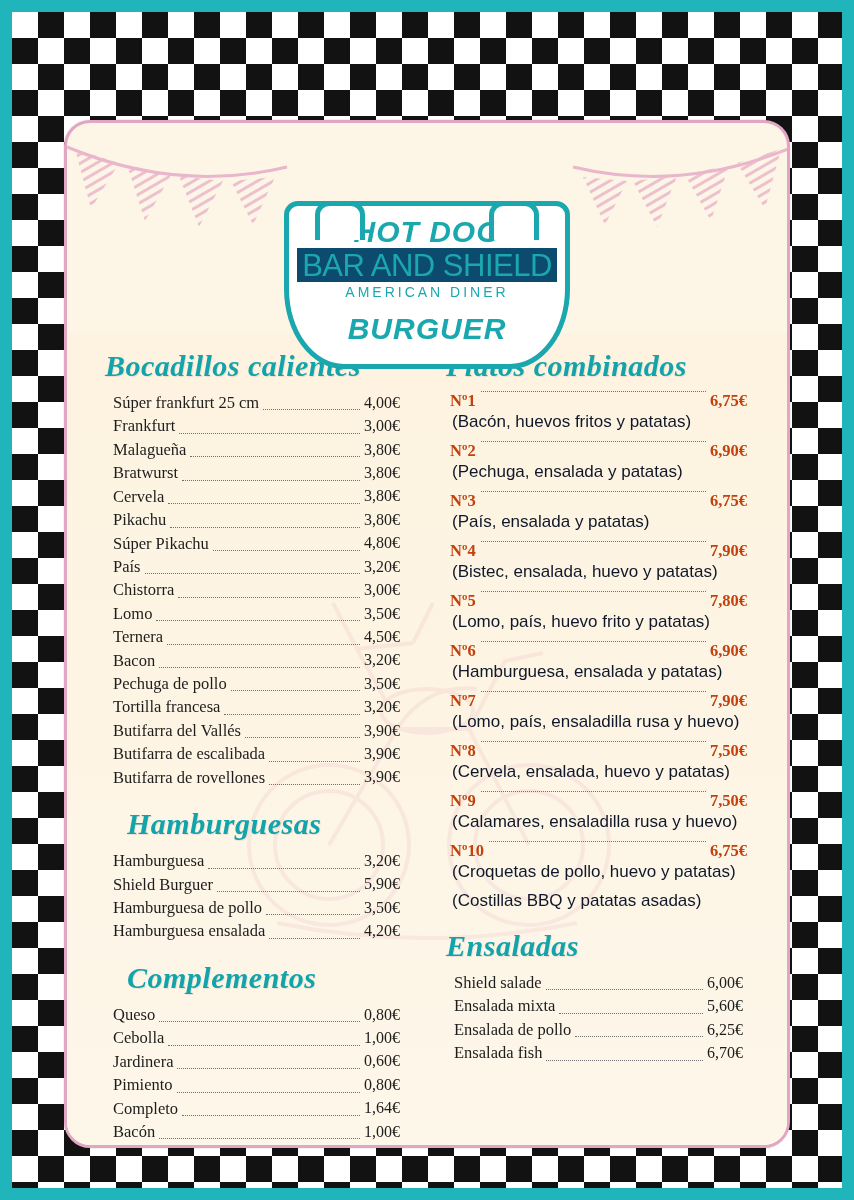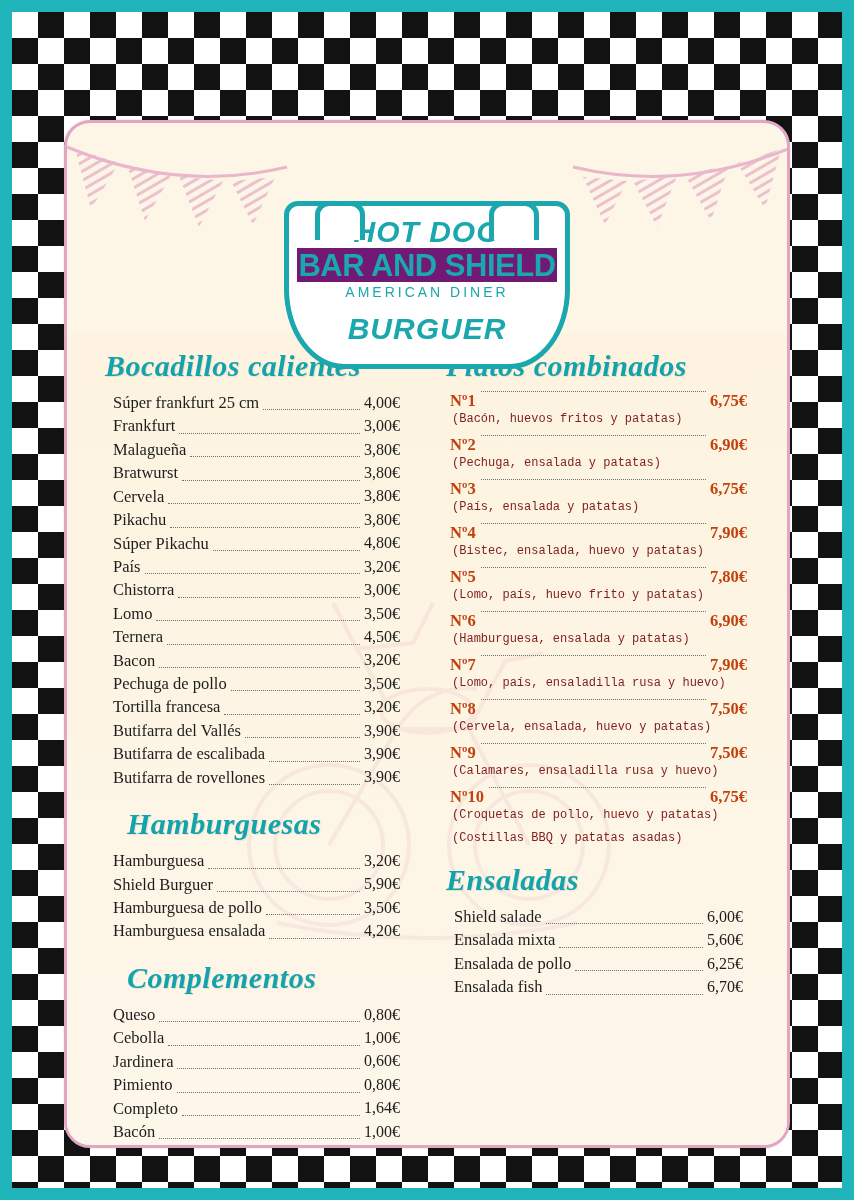--- a/index.html
+++ b/index.html
@@ -76,23 +76,23 @@
   .shield:before { left:26px; border-radius:14px 14px 0 0; transform:skewX(0deg); }
   .shield:after  { right:26px; border-radius:14px 14px 0 0; }
   .logo-top {
     font-family:"Liberation Sans", sans-serif;
     font-weight:bold; font-style:italic;
     color:#1aa7ad; font-size:30px; letter-spacing:1px;
     line-height:1.05;
   }
   .logo-main {
     font-family:"Liberation Sans", sans-serif;
-    font-weight:bold; color:#1aa7ad;
+    font-weight:normal; color:#1aa7ad;
     font-size:31px; line-height:1.05; letter-spacing:-0.5px;
-    background:#701a75; padding:2px 0 0;
+    background:#0c4a6e; padding:2px 0 0;
   }
   .logo-sub {
     font-family:"Liberation Sans", sans-serif;
     color:#1aa7ad; font-size:14px; letter-spacing:3px; margin-top:2px;
   }
   .logo-bottom {
     font-family:"Liberation Sans", sans-serif;
     font-weight:bold; font-style:italic; color:#1aa7ad;
     font-size:30px; letter-spacing:1px; margin-top:12px;
   }
@@ -139,22 +139,22 @@
     display:flex; align-items:flex-start;
     font-size:16.5px; color:#c2410c;
   }
   .combo-row .nm { font-weight:bold; white-space:nowrap; }
   .combo-row .dots {
     flex:1; margin:0 4px 5px 5px;
     border-bottom: 1px dotted #6f6f6f; height:1px; min-width:6px;
   }
   .combo-row .pr { font-weight:bold; white-space:nowrap; }
   .combo-desc {
-    font-family:Liberation Mono, monospace;
-    font-size:12px; color:#7f1d1d;
+    font-family:Liberation Sans, sans-serif;
+    font-size:17px; color:#0f172a;
     margin: 1px 0 9px 2px;
   }
 
   .salads ul.items li { font-size:16.5px; }
 </style>
 </head>
 <body>
 
 <div class="page">
   <div class="checker"></div>

